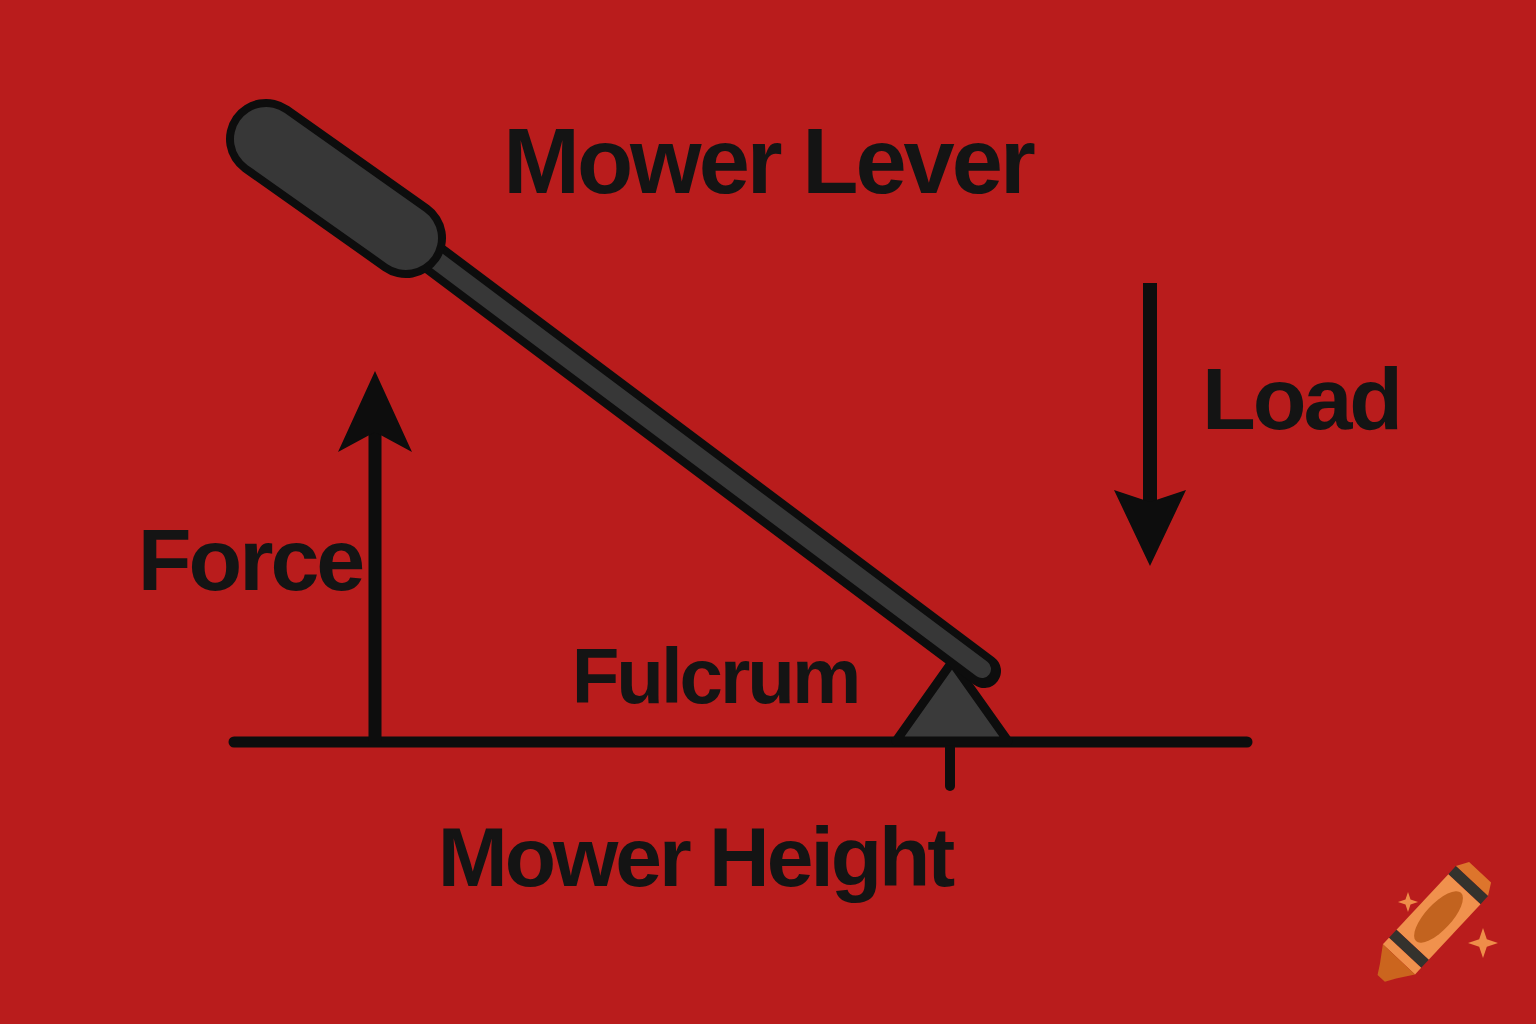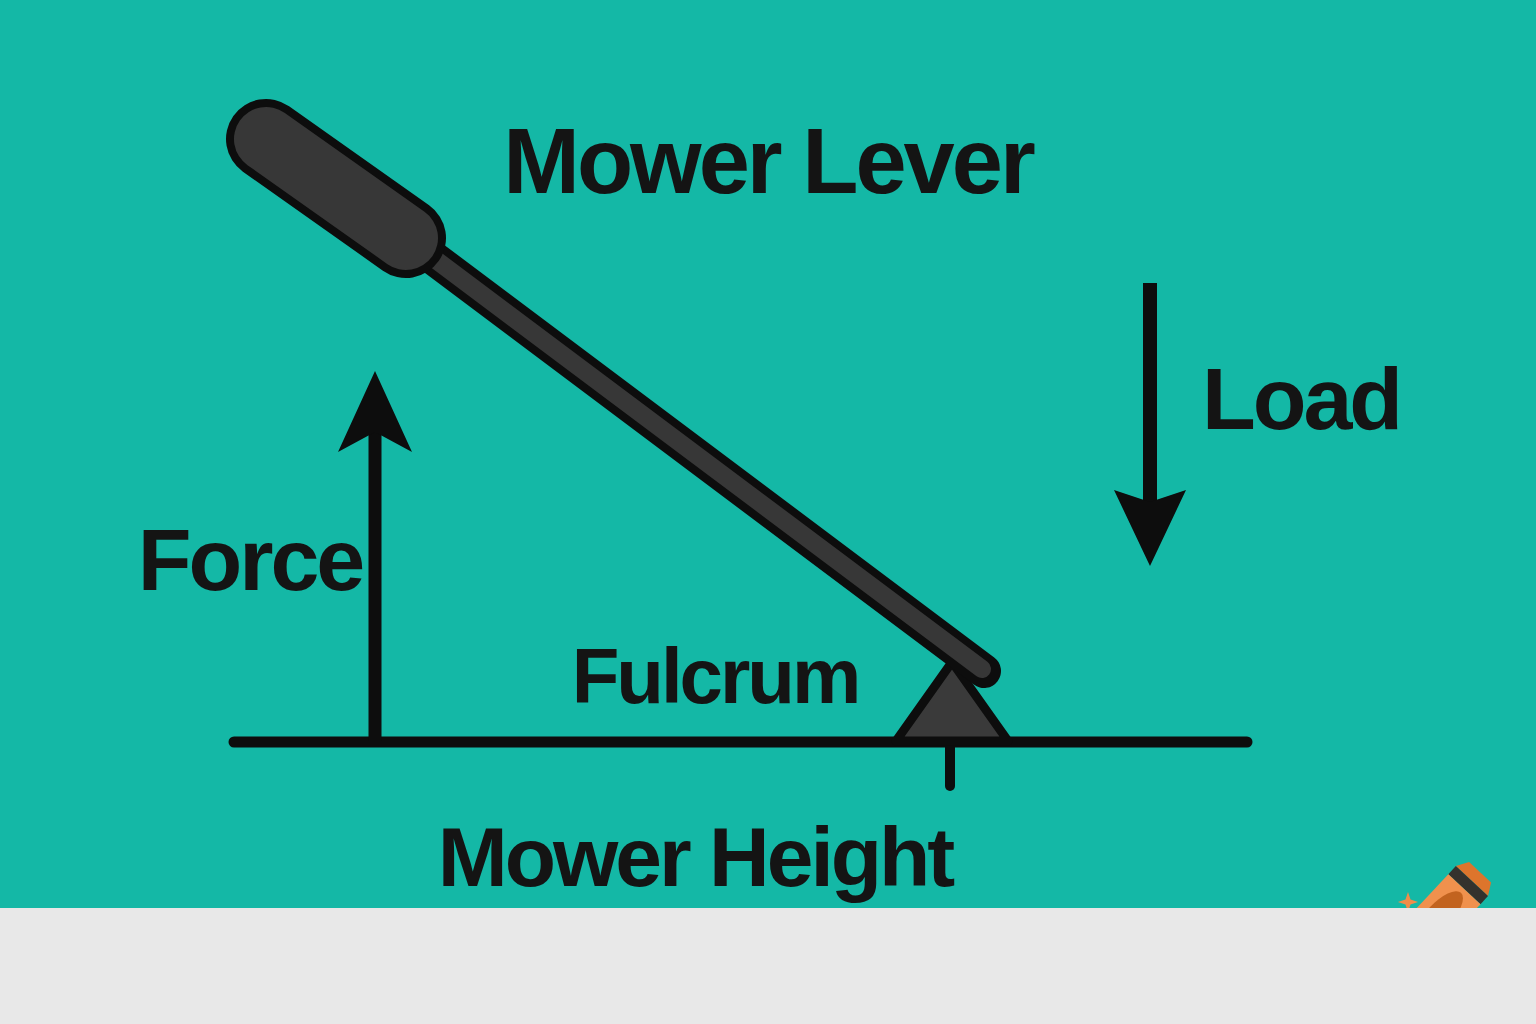--- a/index.html
+++ b/index.html
@@ -1,19 +1,19 @@
 <!DOCTYPE html>
 <html><head>
 <meta charset="utf-8">
 <style>
   html,body{margin:0;padding:0;background:#e8e8e8;}
   .stage{
     position:relative;
-    width:1536px;height:908px;
-    background:#14b8a6;
+    width:1536px;height:1024px;
+    background:#b91c1c;
     overflow:hidden;
     font-family:"Liberation Sans", sans-serif;
   }
   svg{display:block;}
   .lbl{
     font-family:"Liberation Sans", sans-serif;
     font-weight:bold;
     fill:#141414;
     letter-spacing:-3px;
   }

